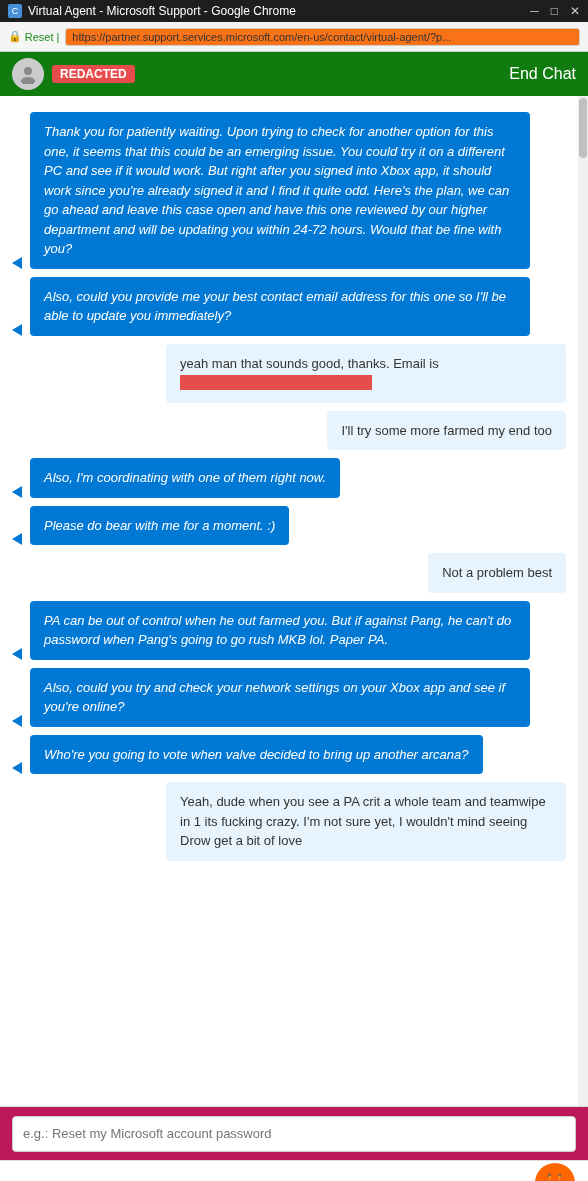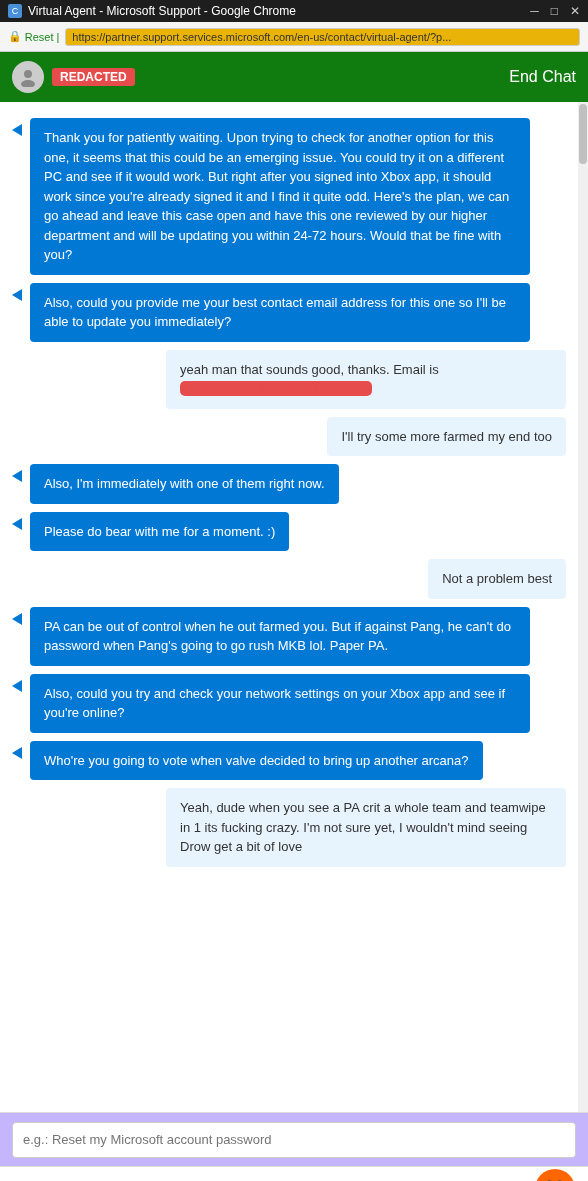--- a/index.html
+++ b/index.html
@@ -62,34 +62,34 @@
     }
     .secure-badge {
       display: flex;
       align-items: center;
       gap: 3px;
       color: #1a8a1a;
       font-size: 11px;
     }
     .address-url {
       flex: 1;
-      background: #eab308;
+      background: #f97316;
       border: 1px solid #ccc;
       border-radius: 3px;
       padding: 2px 6px;
       font-size: 11px;
       color: #333;
       overflow: hidden;
       white-space: nowrap;
       text-overflow: ellipsis;
     }
 
     
     .chat-header {
-      height: 50px;
+      height: 44px;
       background: #107c10;
       display: flex;
       align-items: center;
       justify-content: space-between;
       padding: 0 12px;
     }
     .chat-header-left {
       display: flex;
       align-items: center;
       gap: 8px;
@@ -155,22 +155,23 @@
       display: flex;
       flex-direction: column;
       gap: 8px;
       overflow: hidden;
       width: calc(100% - 10px);
     }
 
     
     .agent-bubble-wrap {
       display: flex;
-      align-items: flex-start;
+      align-items: flex-end;
       gap: 6px;
+      font-style: italic;
     }
     .agent-indicator {
       width: 12px;
       height: 12px;
       margin-top: 6px;
       flex-shrink: 0;
     }
     .agent-indicator-triangle {
       width: 0;
       height: 0;
@@ -203,28 +204,28 @@
       border-radius: 4px;
       font-size: 13px;
       line-height: 1.5;
       max-width: 400px;
     }
 
     
     .redacted {
       background: #e74c4c;
       color: #e74c4c;
-      border-radius: 5px;
+      border-radius: 0;
       padding: 0 2px;
     }
 
     
     .input-area {
       height: 54px;
-      background: #c4b5fd;
+      background: #be185d;
       border-top: 1px solid #ddd;
       display: flex;
       align-items: center;
       padding: 0 12px;
       gap: 8px;
     }
     .chat-input {
       flex: 1;
       border: 1px solid #ccc;
       border-radius: 4px;
@@ -332,21 +333,21 @@
       <div class="user-bubble">
         <span>I'll try some more farmed my end too</span>
       </div>
     </div>
 
     <div class="agent-bubble-wrap">
       <div class="agent-indicator">
         <div class="agent-indicator-triangle"></div>
       </div>
       <div class="agent-bubble">
-        <span>Also, I'm immediately with one of them right now.</span>
+        <span>Also, I'm coordinating with one of them right now.</span>
       </div>
     </div>
 
     <div class="agent-bubble-wrap">
       <div class="agent-indicator">
         <div class="agent-indicator-triangle"></div>
       </div>
       <div class="agent-bubble">
         <span>Please do bear with me for a moment. :)</span>
       </div>

